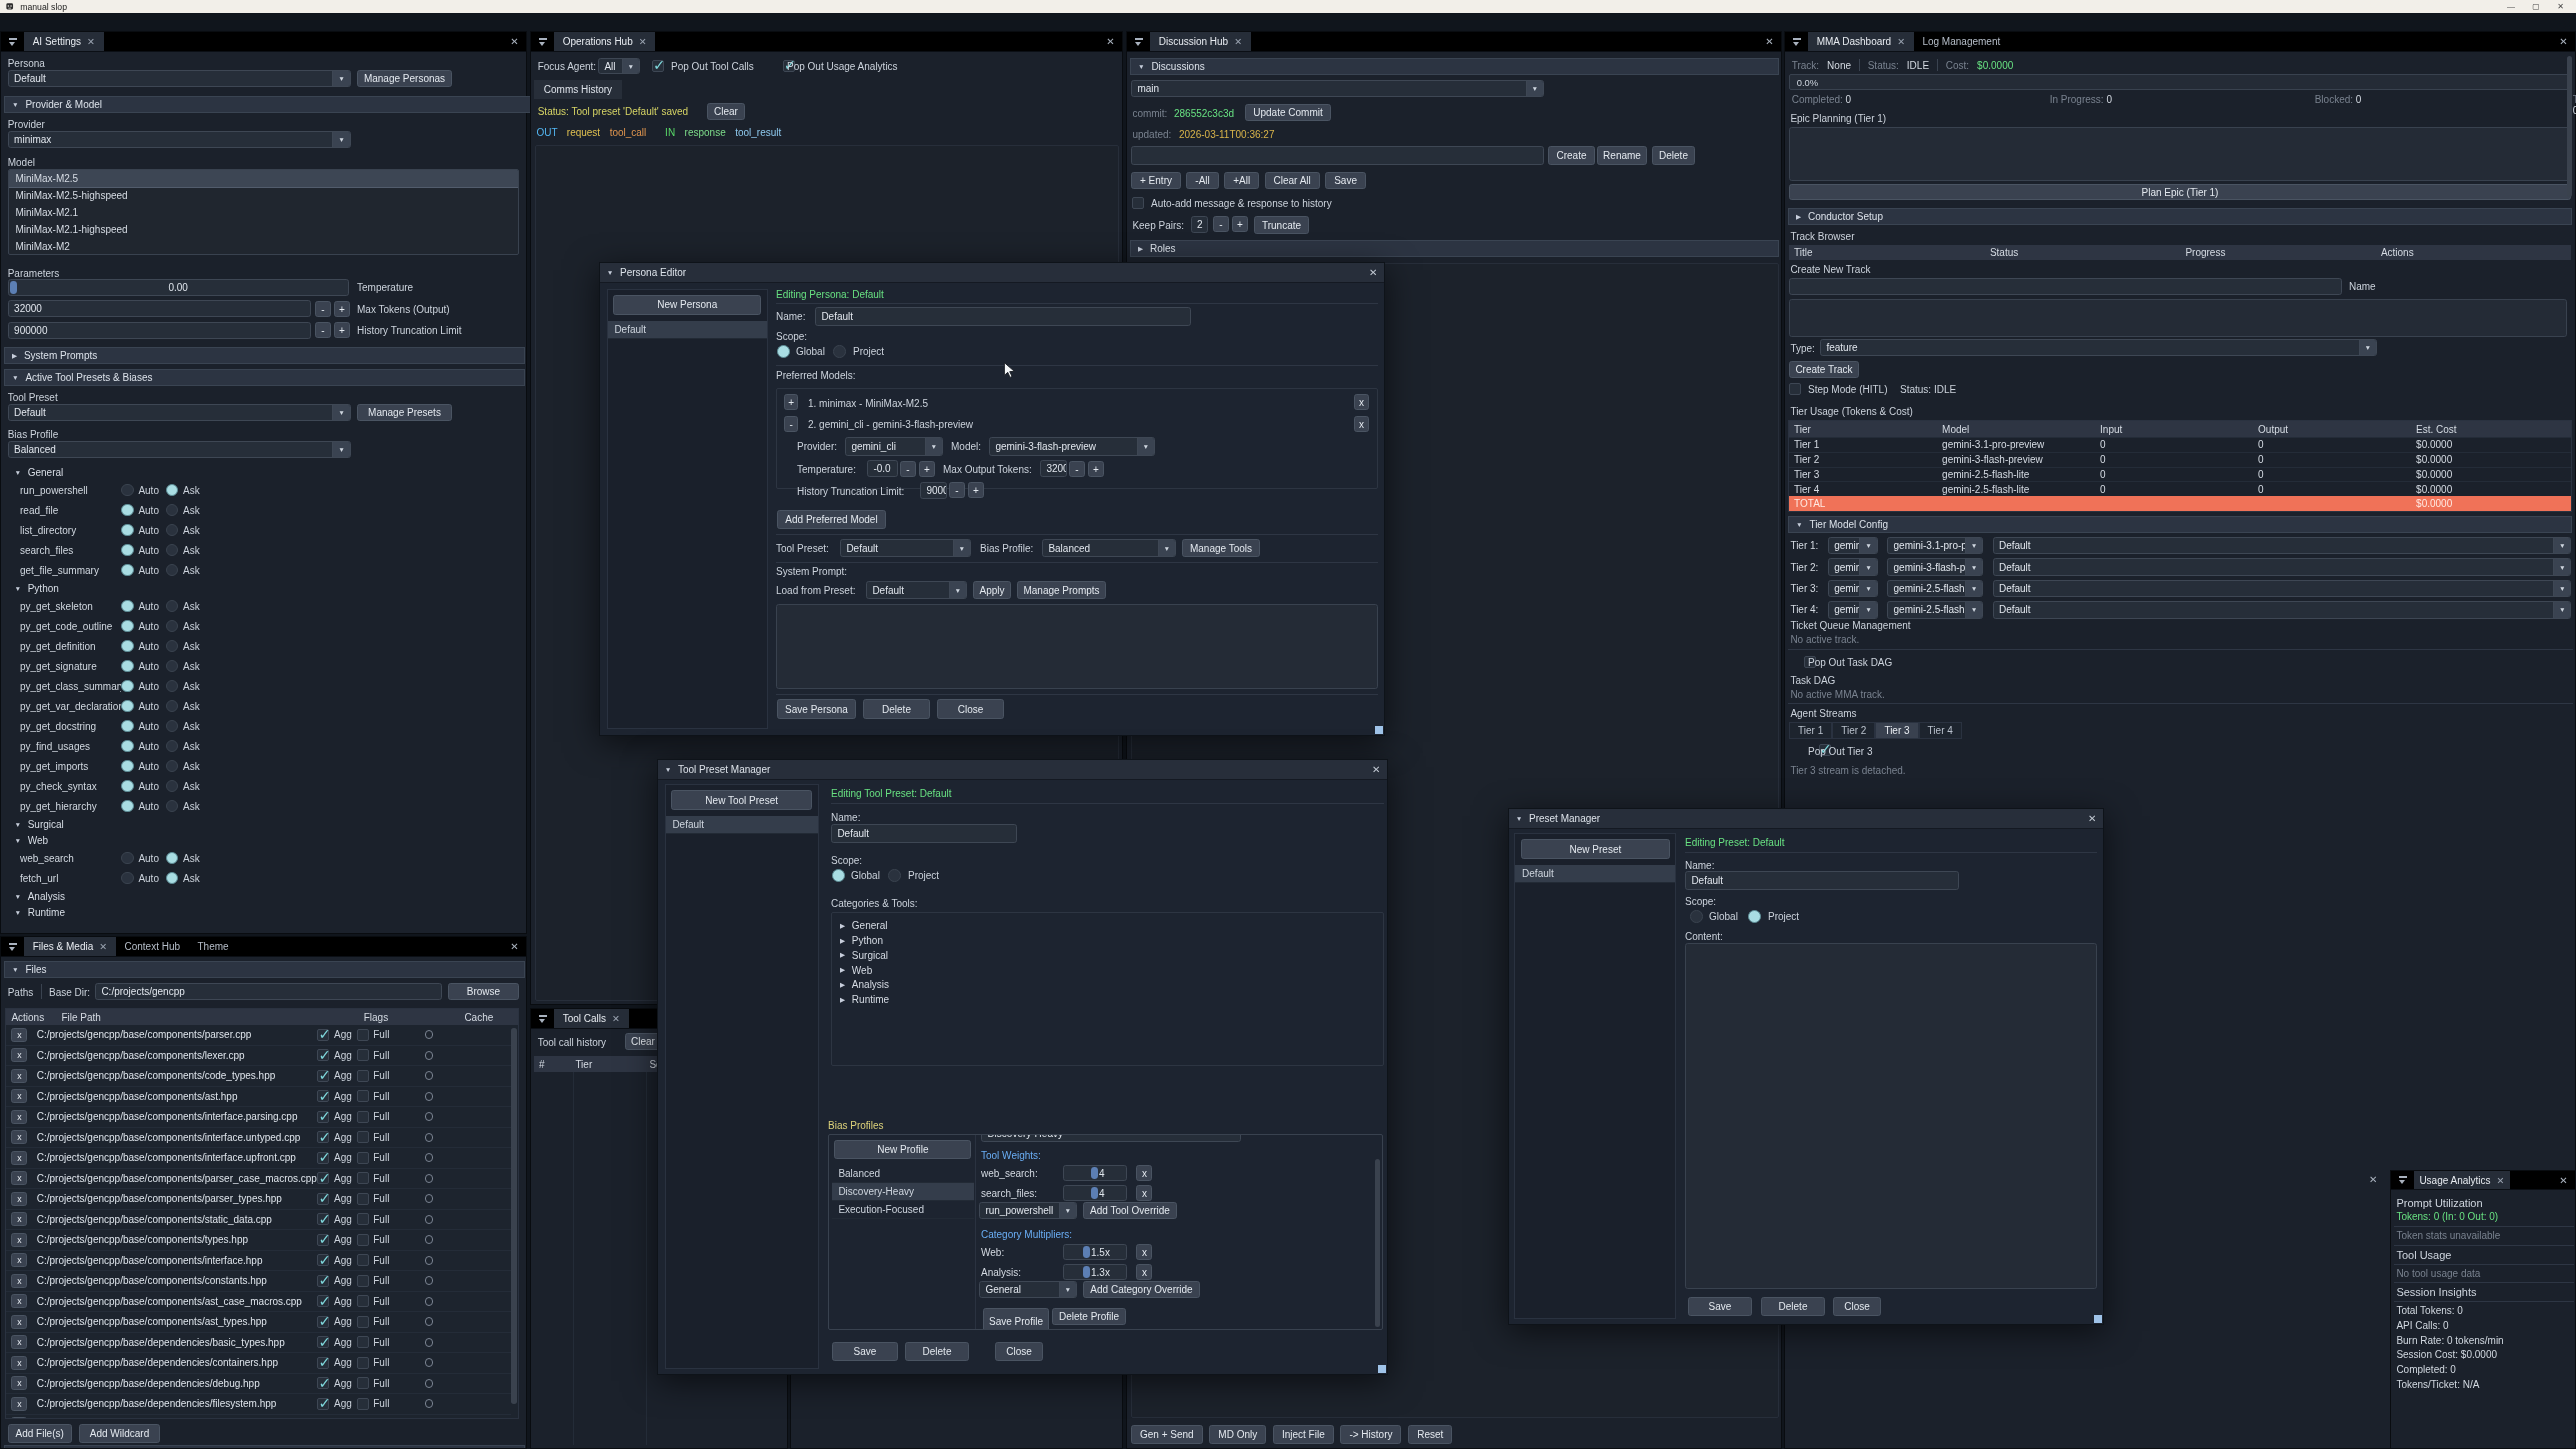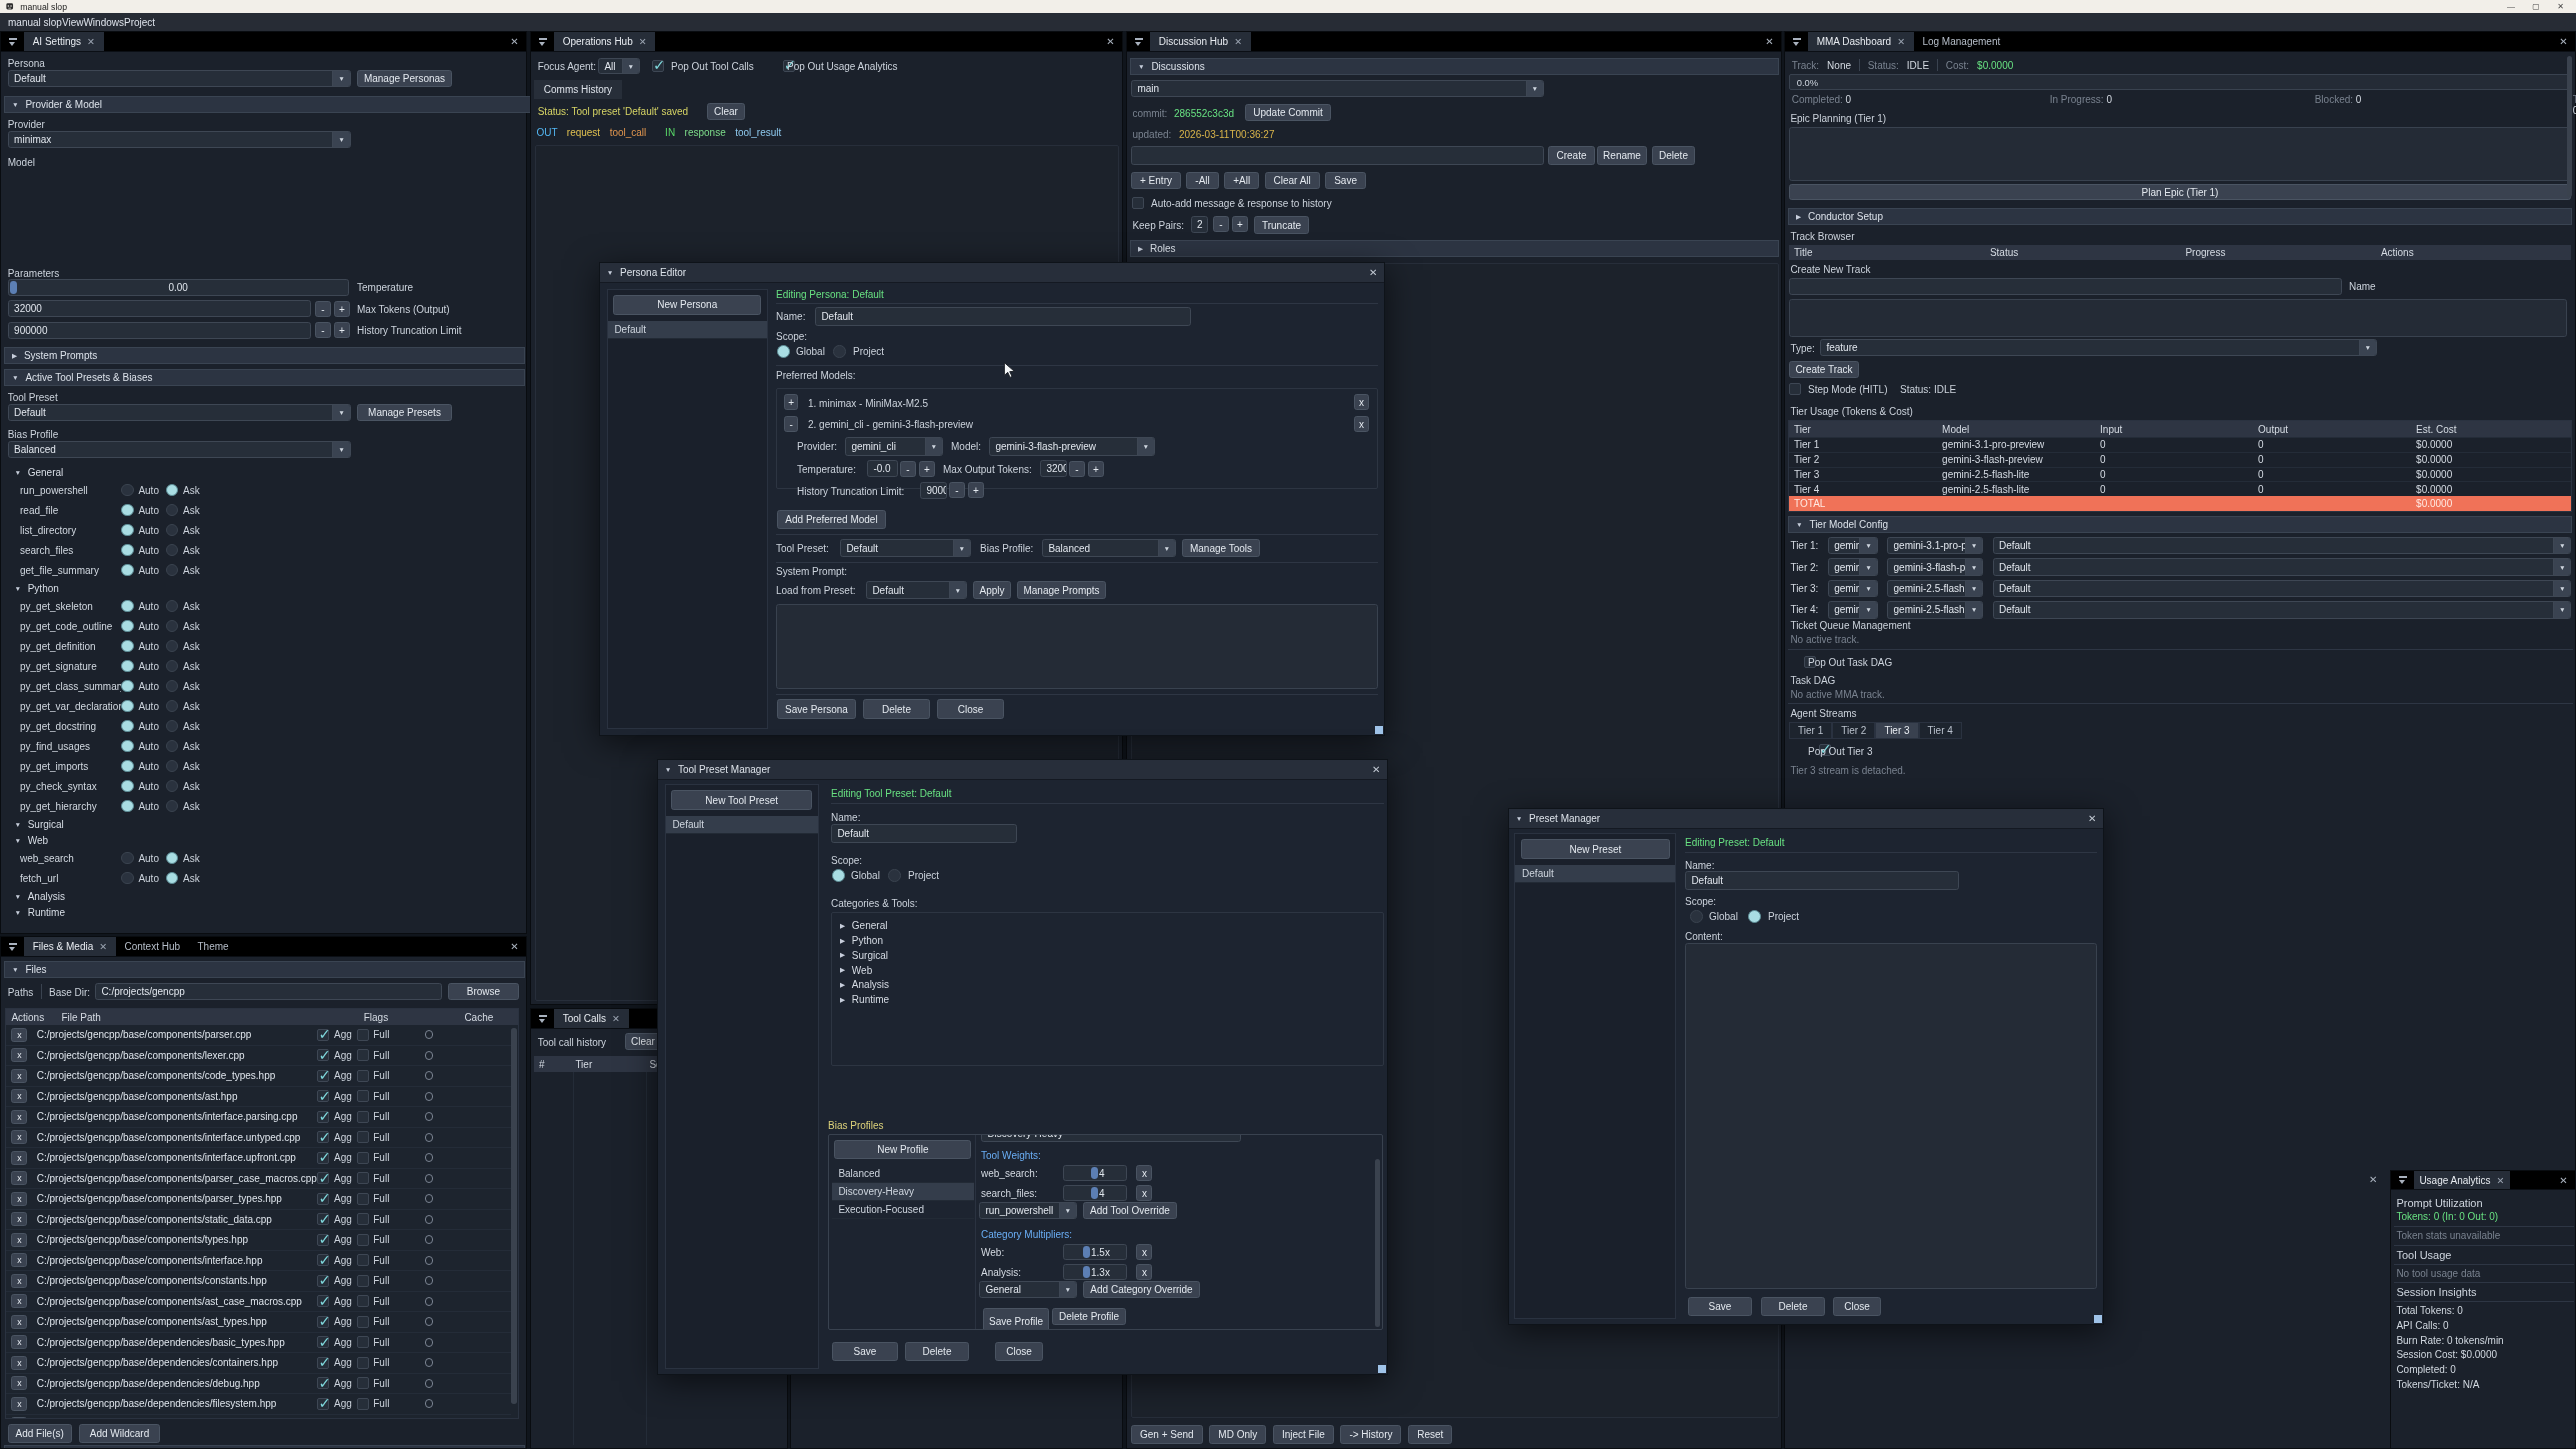--- a/index.html
+++ b/index.html
@@ -86,23 +86,20 @@
         <rect x="5" y="8.6" width="4" height="1" fill="#f2efe9"></rect>
       </svg>
     <span>manual slop</span>
     <div id="winctl">
       <span>—</span>
       <span>▢</span>
       <span>✕</span>
     </div>
   </div>
 
-  <div id="menubar">
-      <span id="menu-items"><span class="mitem">manual slop</span><span class="mitem">View</span><span class="mitem">Windows</span><span class="mitem">Project</span></span>
-    </div>
 
   <div class="panel" id="p-ai" style="left:0;top:31px;width:527px;height:903px">
     <div class="tabs">
       <span class="pmenu">
           <span class="pm-i"></span>
         </span>
       <span class="ptab sel">
           <span>AI Settings</span>
           <span class="tx">✕</span>
         </span>
@@ -117,20 +114,27 @@
     <div class="sect" style="left:3.4px;top:64px;width:568px">
         <span class="tri">▼</span>
         <span>Provider &amp; Model</span>
       </div>
     <span class="lab" style="left:6.7px;top:87px">Provider</span>
     <div class="dd" style="left:6.7px;top:99px;width:343px;height:17.4px">
         <span class="t">minimax</span>
         <span class="a">▼</span>
       </div>
     <span class="lab" style="left:6.7px;top:125px">Model</span>
+    <div class="abs" id="model-list" style="left:6.7px;top:137px;width:511px;height:86px;background:#20262f;border:0.7px solid #39424f;border-radius:2px;overflow:hidden">
+        <div class="mi sel">MiniMax-M2.5</div>
+        <div class="mi">MiniMax-M2.5-highspeed</div>
+        <div class="mi">MiniMax-M2.1</div>
+        <div class="mi">MiniMax-M2.1-highspeed</div>
+        <div class="mi">MiniMax-M2</div>
+      </div>
     <span class="lab" style="left:6.7px;top:236px">Parameters</span>
     <div class="slider" style="position:absolute;left:6.7px;top:247px;width:341px;height:17.4px">
       <span class="sl-th" style="left:1.3px"></span>
       <span class="sl-v" style="left:0;width:100%;justify-content:center">0.00</span>
     </div>
     <span class="lab" style="left:356px;top:250px">Temperature</span>
     <div class="inp" style="left:6.7px;top:268px;width:303px;height:17.4px">32000</div>
     <div class="btn sp" style="left:314px;top:269px">-</div>
     <div class="btn sp" style="left:333px;top:269px">+</div>
     <span class="lab" style="left:356px;top:272px">Max Tokens (Output)</span>

